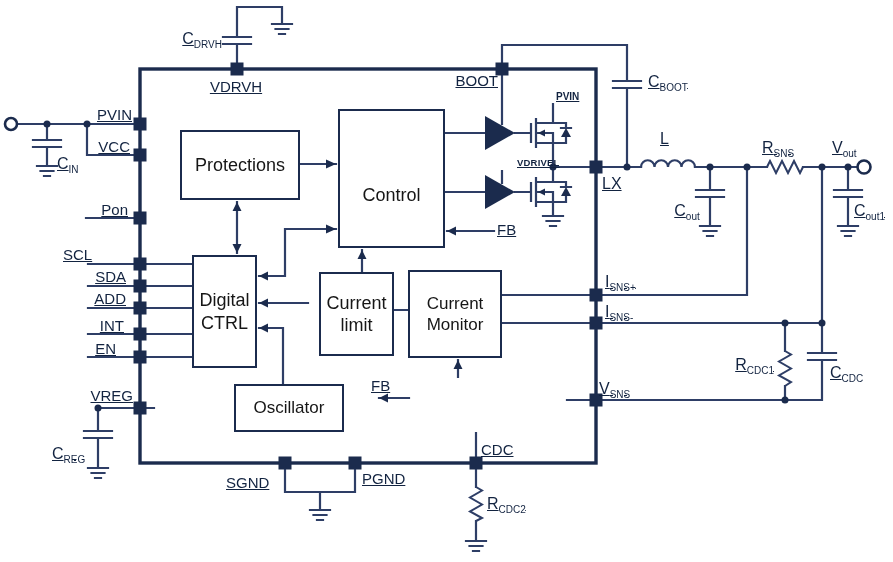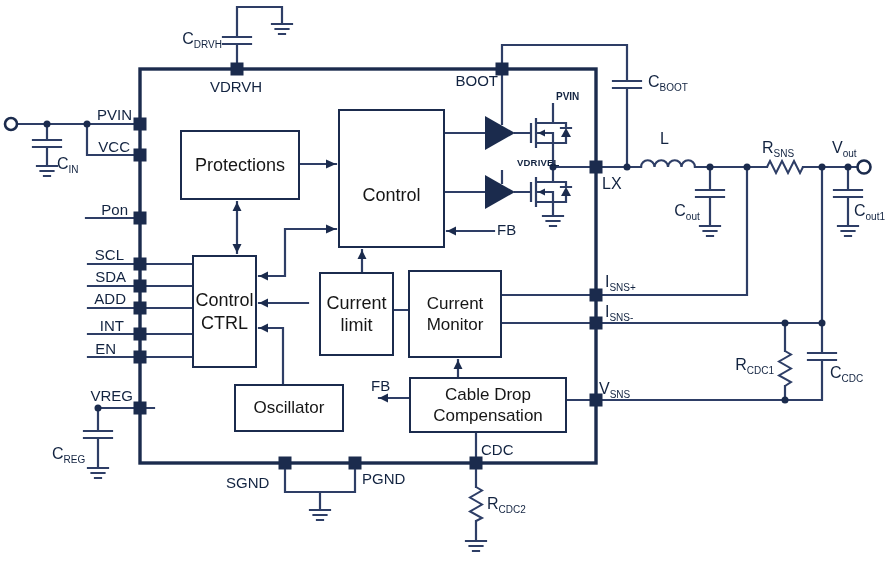--- a/index.html
+++ b/index.html
@@ -13,20 +13,21 @@
   .stage svg{position:absolute;left:0;top:0;}
   .block{
     position:absolute; box-sizing:border-box; border:2.5px solid var(--navy);
     background:#fff; color:var(--blocktext);
     display:flex; align-items:center; justify-content:center; text-align:center;
     line-height:1.25;
   }
   .lbl{
     position:absolute; color:var(--label); font-size:15px; line-height:1.15;
     white-space:nowrap;
+    text-decoration:underline;
   }
   .sub{font-size:16px;}
   .sub sub{font-size:10px; line-height:0;}
   .tiny{font-size:10px; font-weight:bold;}
   .vtiny{font-size:9.5px; font-weight:bold; letter-spacing:.2px;margin-left:37px;}
   .w{stroke:var(--wire); stroke-width:2.2; fill:none; stroke-linecap:square;}
   .thin{stroke:var(--wire); stroke-width:2; fill:none;}
   .solid{fill:var(--navy); stroke:none;}
   .pin{fill:var(--navy); stroke:none;}
   .term{fill:#fff; stroke:var(--navy); stroke-width:2.6;}
@@ -167,30 +168,29 @@
     <circle cx="822" cy="323" r="3.5"></circle>
         <circle cx="785" cy="400" r="3.5"></circle>
   </g>
 
   <circle class="term" cx="11" cy="124" r="6"></circle>
   <circle class="term" cx="864" cy="167" r="6.5"></circle>
 </svg>
 
 <div class="block" style="left:180px;top:130px;width:120px;height:70px;font-size:18px">Protections</div>
 <div class="block" style="left:338px;top:109px;width:107px;height:139px;font-size:18px;padding-top:34px">Control</div>
-<div class="block" style="left:192px;top:255px;width:65px;height:113px;font-size:18px">Control CTRL</div>
+<div class="block" style="left:192px;top:255px;width:65px;height:113px;font-size:18px">Digital CTRL</div>
 <div class="block" style="left:319px;top:272px;width:75px;height:84px;font-size:18px">Current limit</div>
 <div class="block" style="left:408px;top:270px;width:94px;height:88px;font-size:17px">Current Monitor</div>
-<div class="block" style="left:409px;top:377px;width:158px;height:56px;font-size:17px">Cable Drop Compensation</div>
 <div class="block" style="left:234px;top:384px;width:110px;height:48px;font-size:17px">Oscillator</div>
 
 <div class="lbl" style="left:86px;top:106px;width:46px;text-align:right">PVIN</div>
 <div class="lbl" style="left:86px;top:138px;width:44px;text-align:right">VCC</div>
 <div class="lbl" style="left:84px;top:201px;width:44px;text-align:right">Pon</div>
-<div class="lbl" style="left:78px;top:246px;width:46px;text-align:right">SCL</div>
+<div class="lbl" style="left:63px;top:246px;width:46px;text-align:left">SCL</div>
 <div class="lbl" style="left:80px;top:268px;width:46px;text-align:right">SDA</div>
 <div class="lbl" style="left:80px;top:290px;width:46px;text-align:right">ADD</div>
 <div class="lbl" style="left:82px;top:317px;width:42px;text-align:right">INT</div>
 <div class="lbl" style="left:80px;top:340px;width:36px;text-align:right">EN</div>
 <div class="lbl" style="left:85px;top:387px;width:48px;text-align:right">VREG</div>
 <div class="lbl" style="left:201px;top:78px;width:70px;text-align:center">VDRVH</div>
 <div class="lbl" style="left:446px;top:72px;width:52px;text-align:right">BOOT</div>
 <div class="lbl" style="left:602px;top:175px;font-size:16px">LX</div>
 <div class="lbl" style="left:226px;top:474px">SGND</div>
 <div class="lbl" style="left:362px;top:470px">PGND</div>

